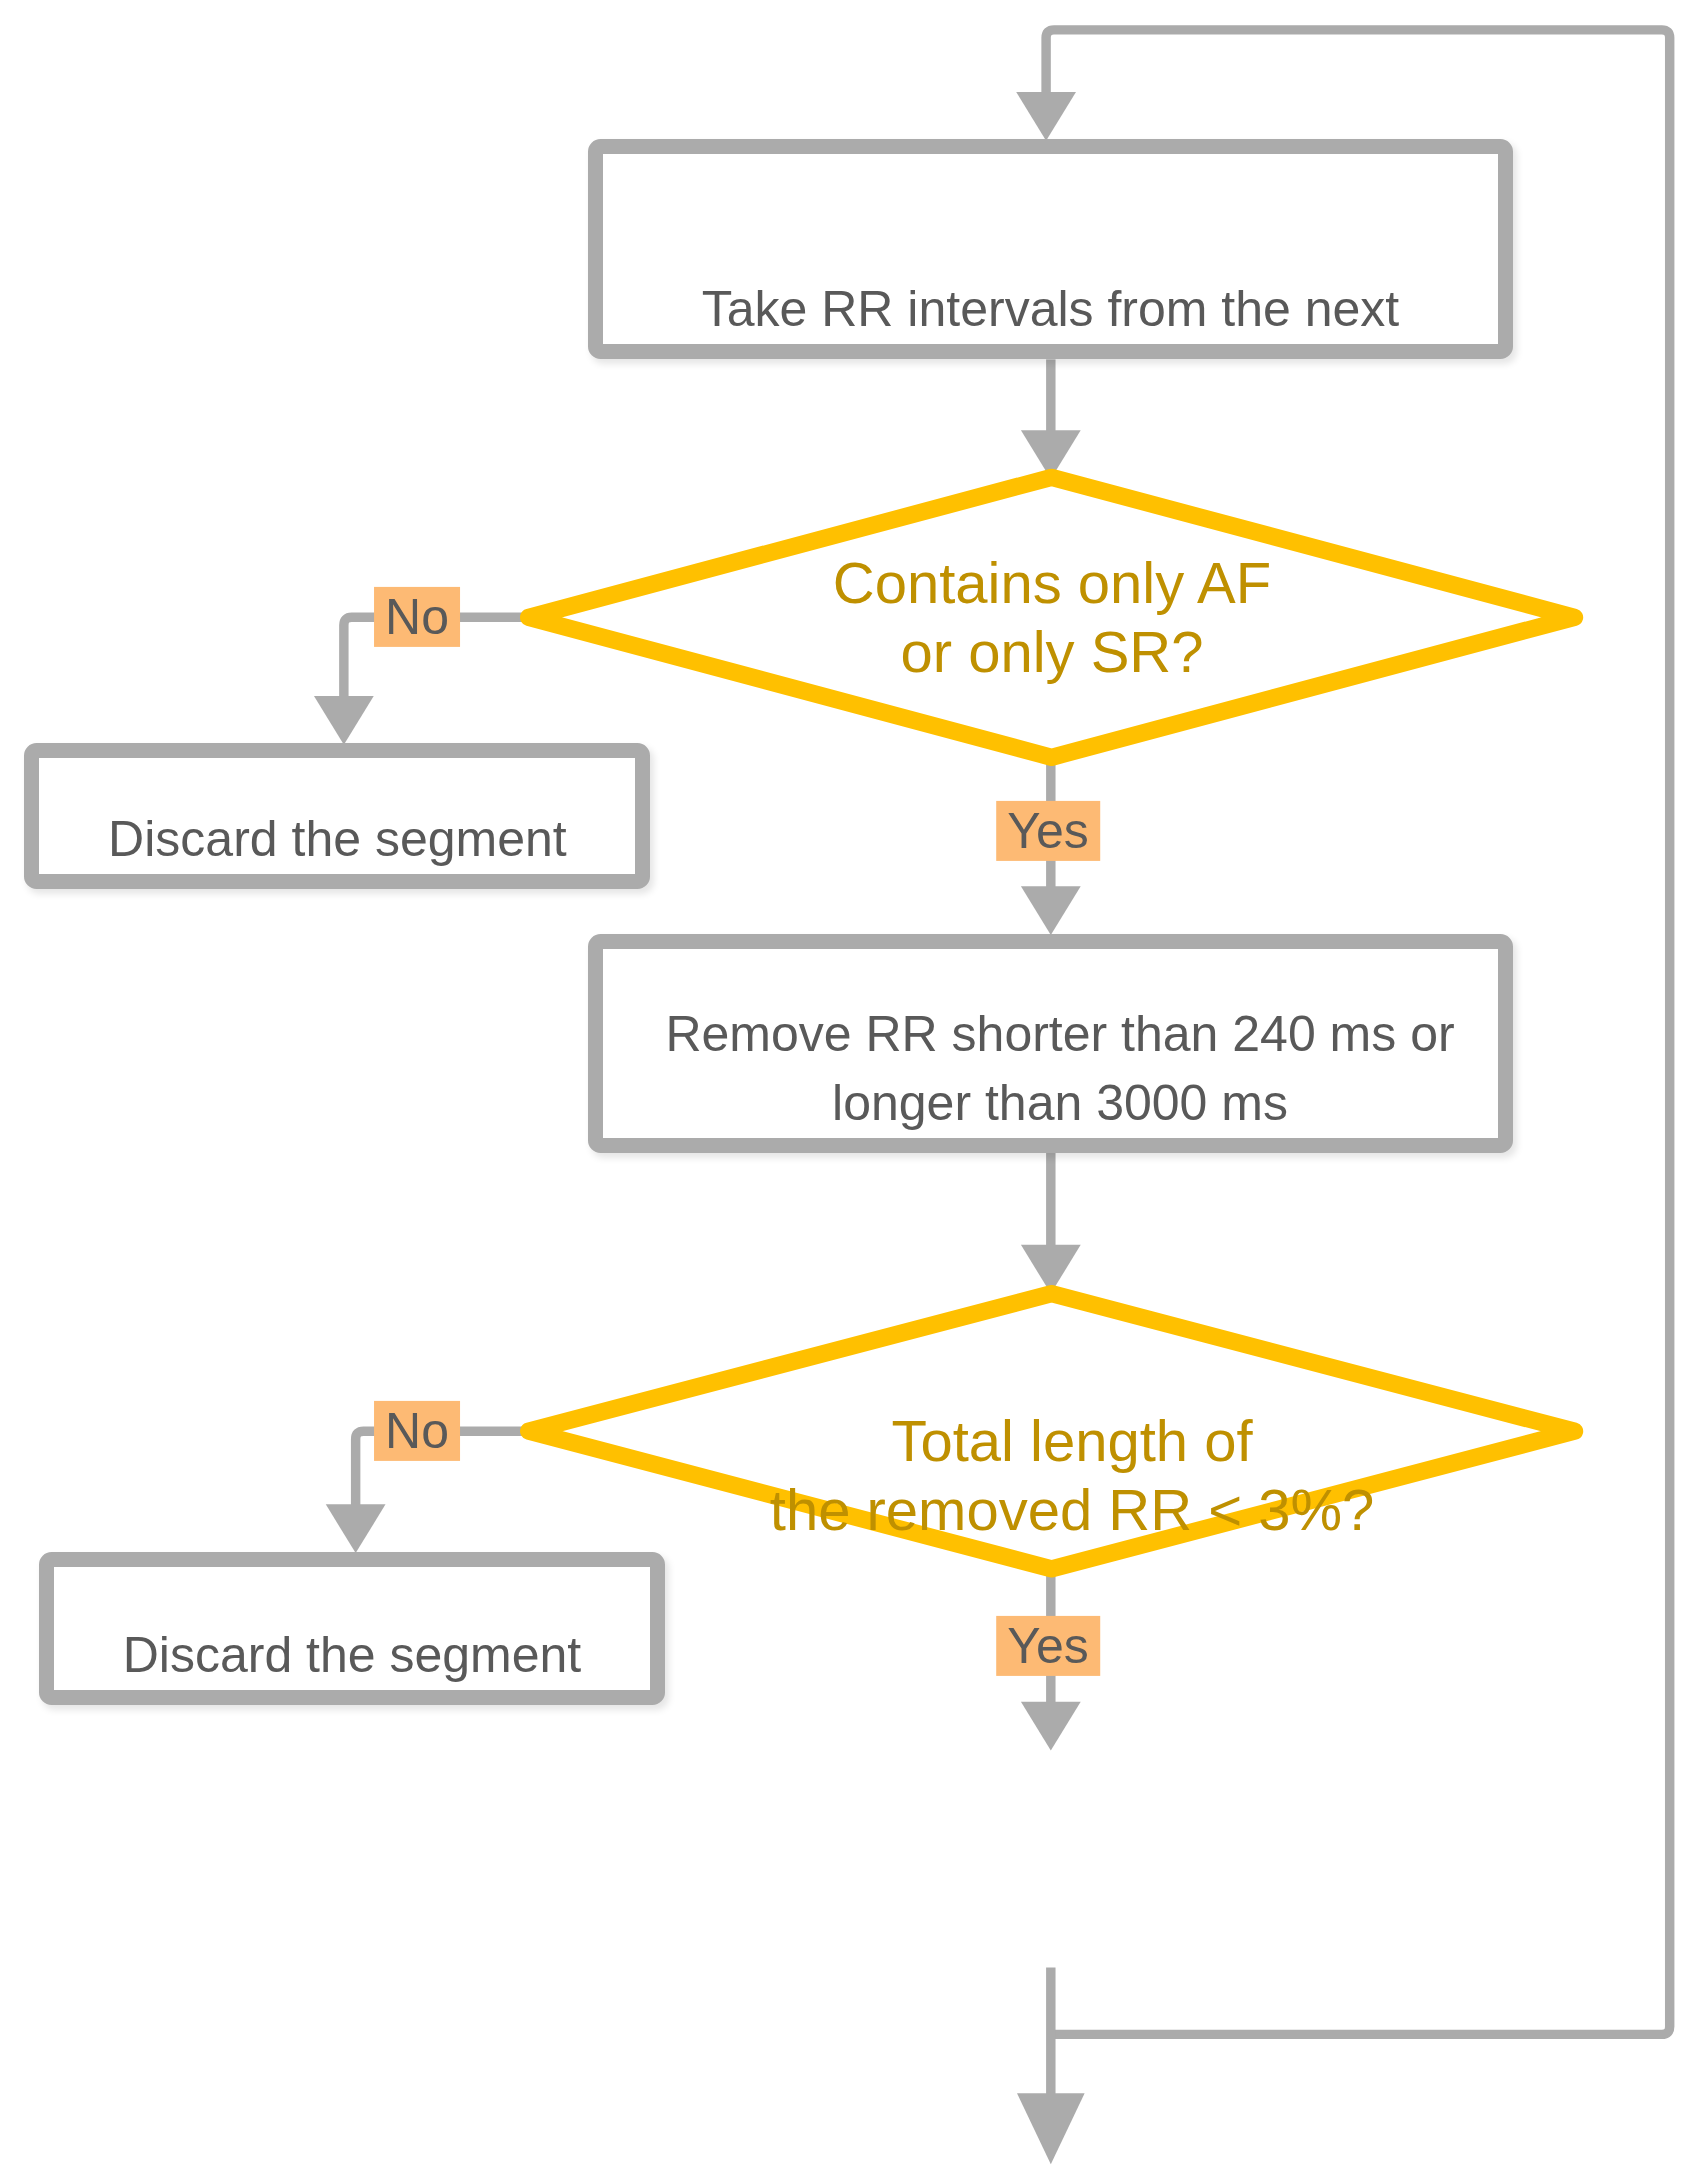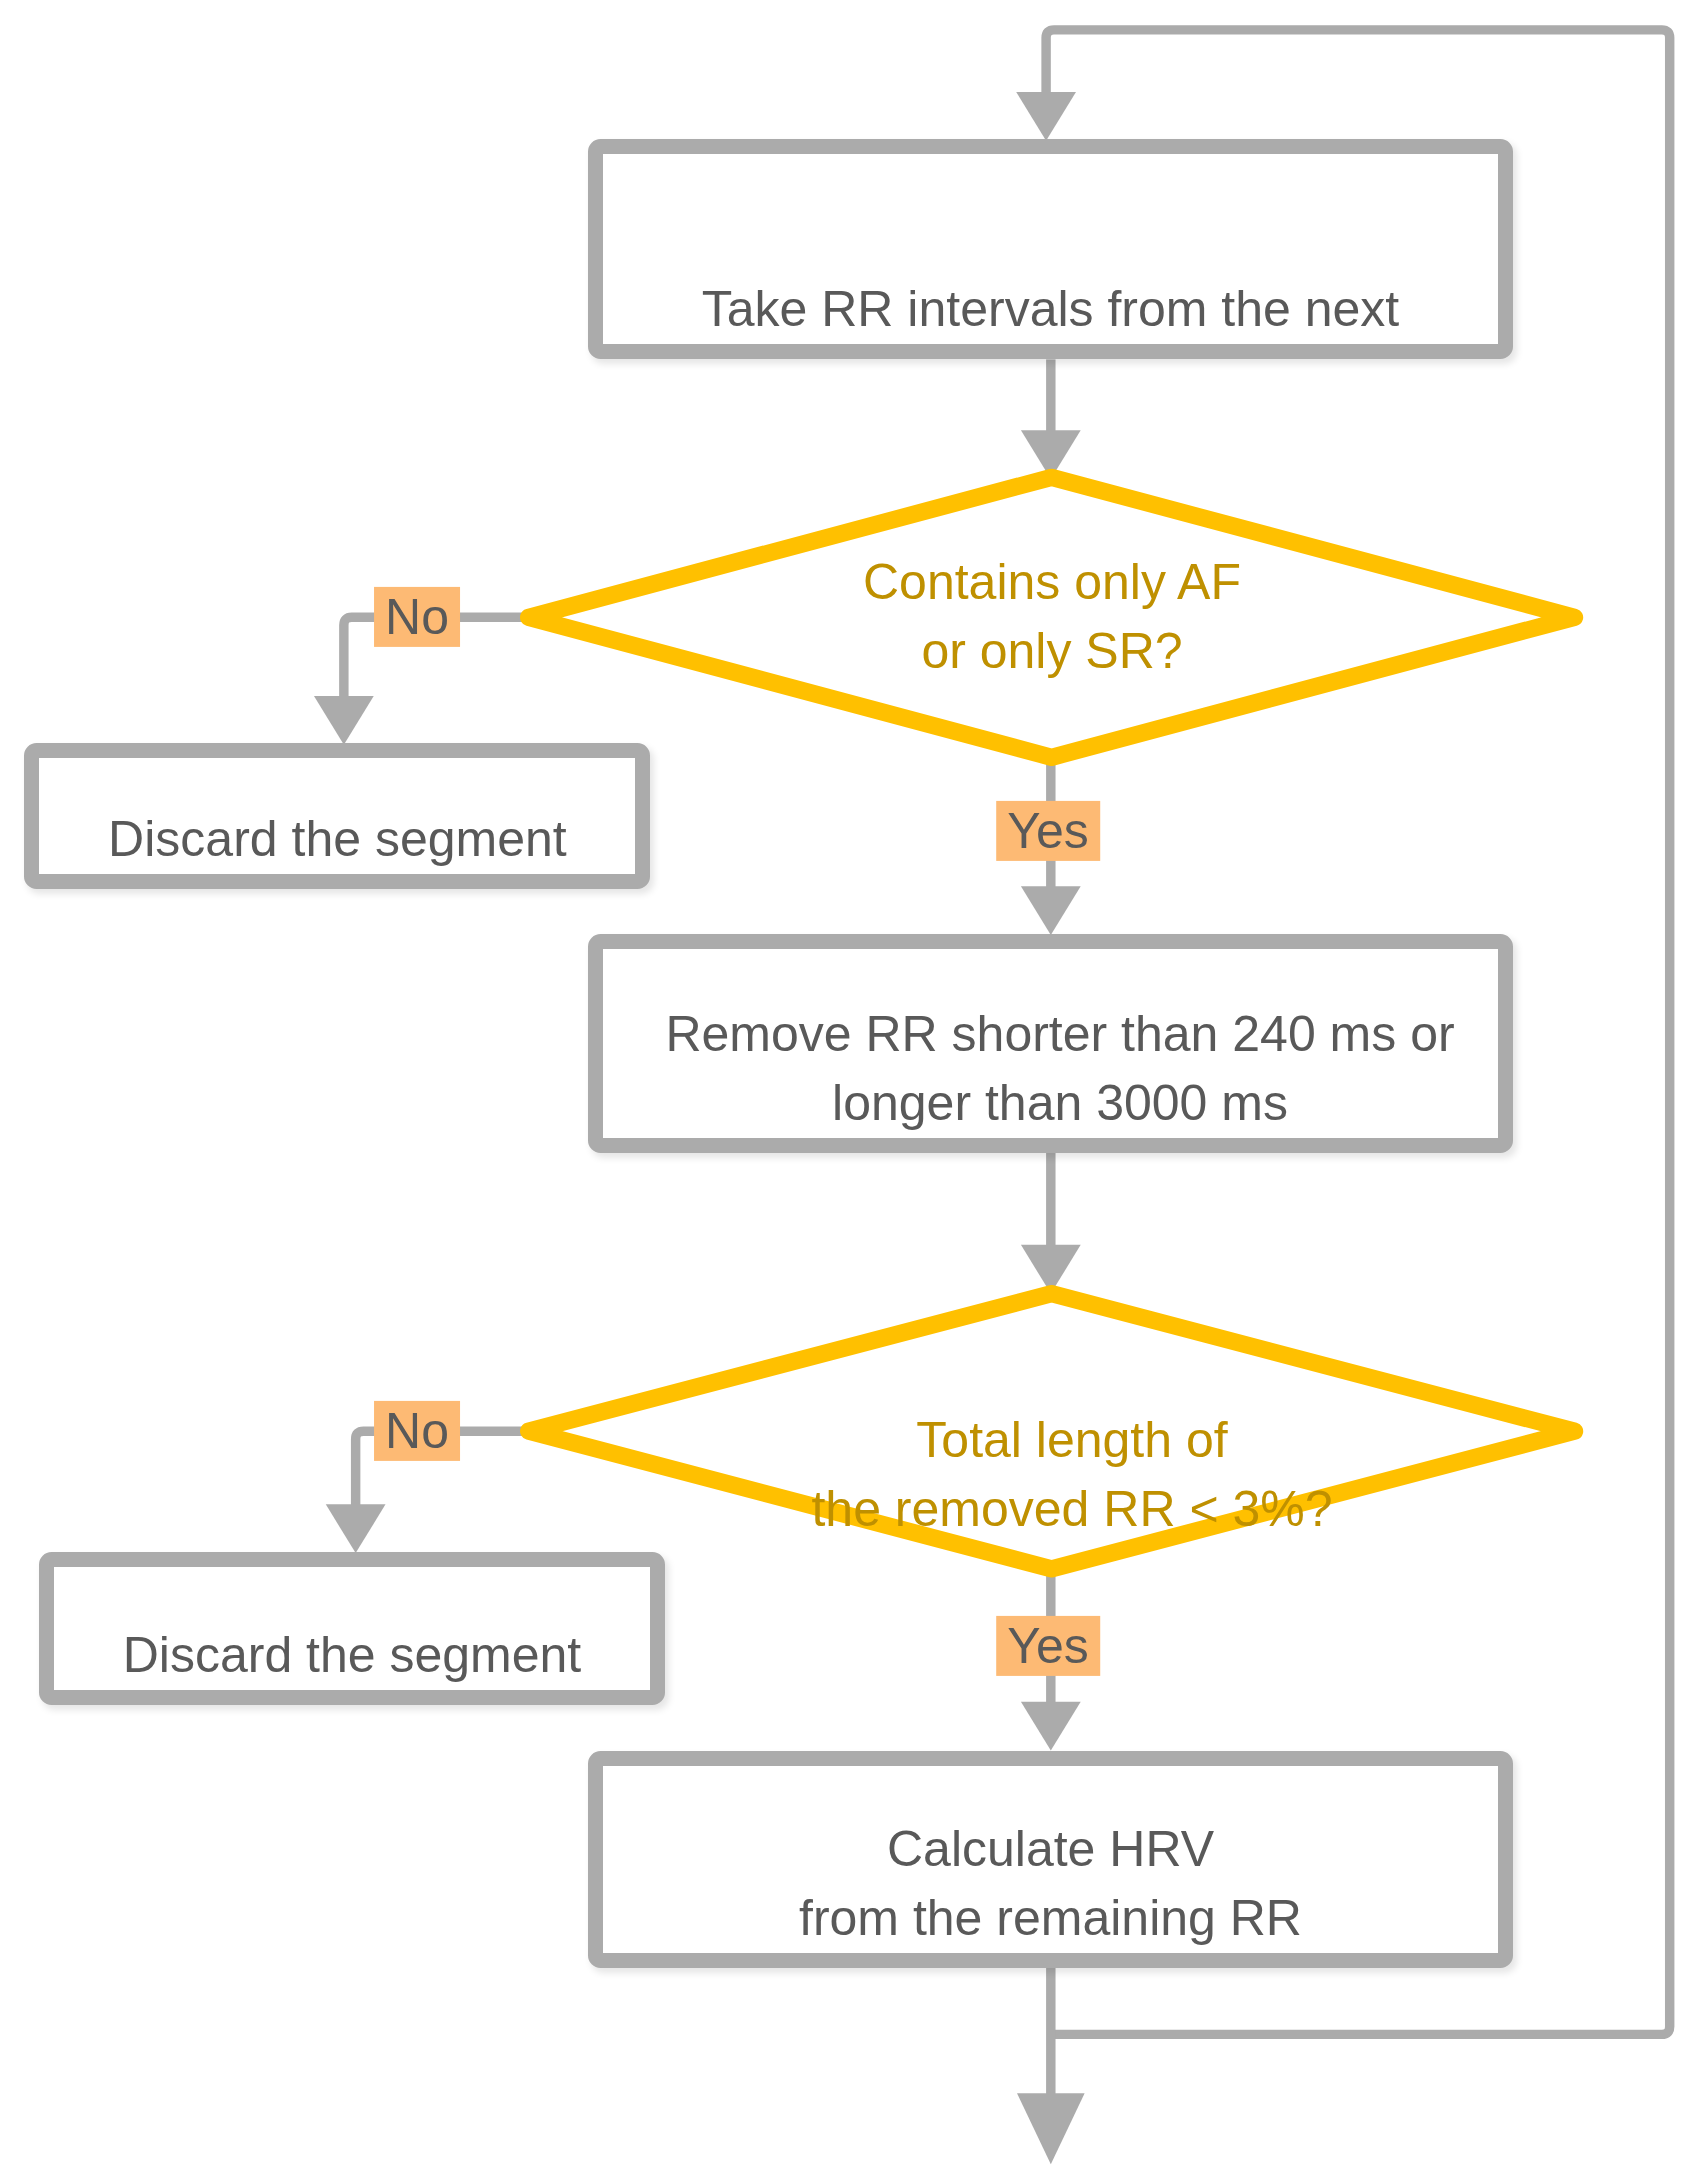--- a/index.html
+++ b/index.html
@@ -24,21 +24,21 @@
 
   .node{
     position:absolute;background:#FFFFFF;
     border:15.7px solid var(--line-gray);border-radius:12.6px;
     display:flex;flex-direction:column;align-items:center;justify-content:flex-end;
     color:var(--text-gray);font-size:50px;line-height:69px;text-align:center;
     box-shadow:3.9px 4.7px 7px rgba(0,0,0,0.10);
   }
   .diamond-text{
     position:absolute;display:flex;flex-direction:column;align-items:center;justify-content:center;
-    color:var(--diamond-text);font-size:50px;line-height:69px;text-align:center;
+    color:var(--diamond-text);font-size:58px;line-height:69px;text-align:center;
   }
   .branch-label{
     position:absolute;transform:translate(-50%,-50%);
     background:#fdba74;padding:1.6px 11px;
     color:var(--text-gray);font-size:50px;line-height:57px;white-space:nowrap;
   }
 </style>
 </head>
 <body>
 
@@ -85,24 +85,20 @@
 
   <div class="node" style="left:588px;top:934px;width:925px;height:219px;padding-left:19px;">
     <span>Remove RR shorter than 240 ms or</span>
     <span>longer than 3000 ms</span>
   </div>
 
   <div class="node" style="left:39px;top:1552px;width:626px;height:153px;">
     <span>Discard the segment</span>
   </div>
 
-  <div class="node" style="left:588px;top:1751px;width:925px;height:217px;">
-    <span>Calculate HRV</span>
-    <span>from the remaining RR</span>
-  </div>
 
   <div class="diamond-text" style="left:580px;top:548px;width:944px;height:138px;">
     <span>Contains only AF</span>
     <span>or only SR?</span>
   </div>
 
   <div class="diamond-text" style="left:600px;top:1362px;width:944px;height:138px;margin-top:44px;">
     <span>Total length of</span>
     <span>the removed RR &lt; 3%?</span>
   </div>

